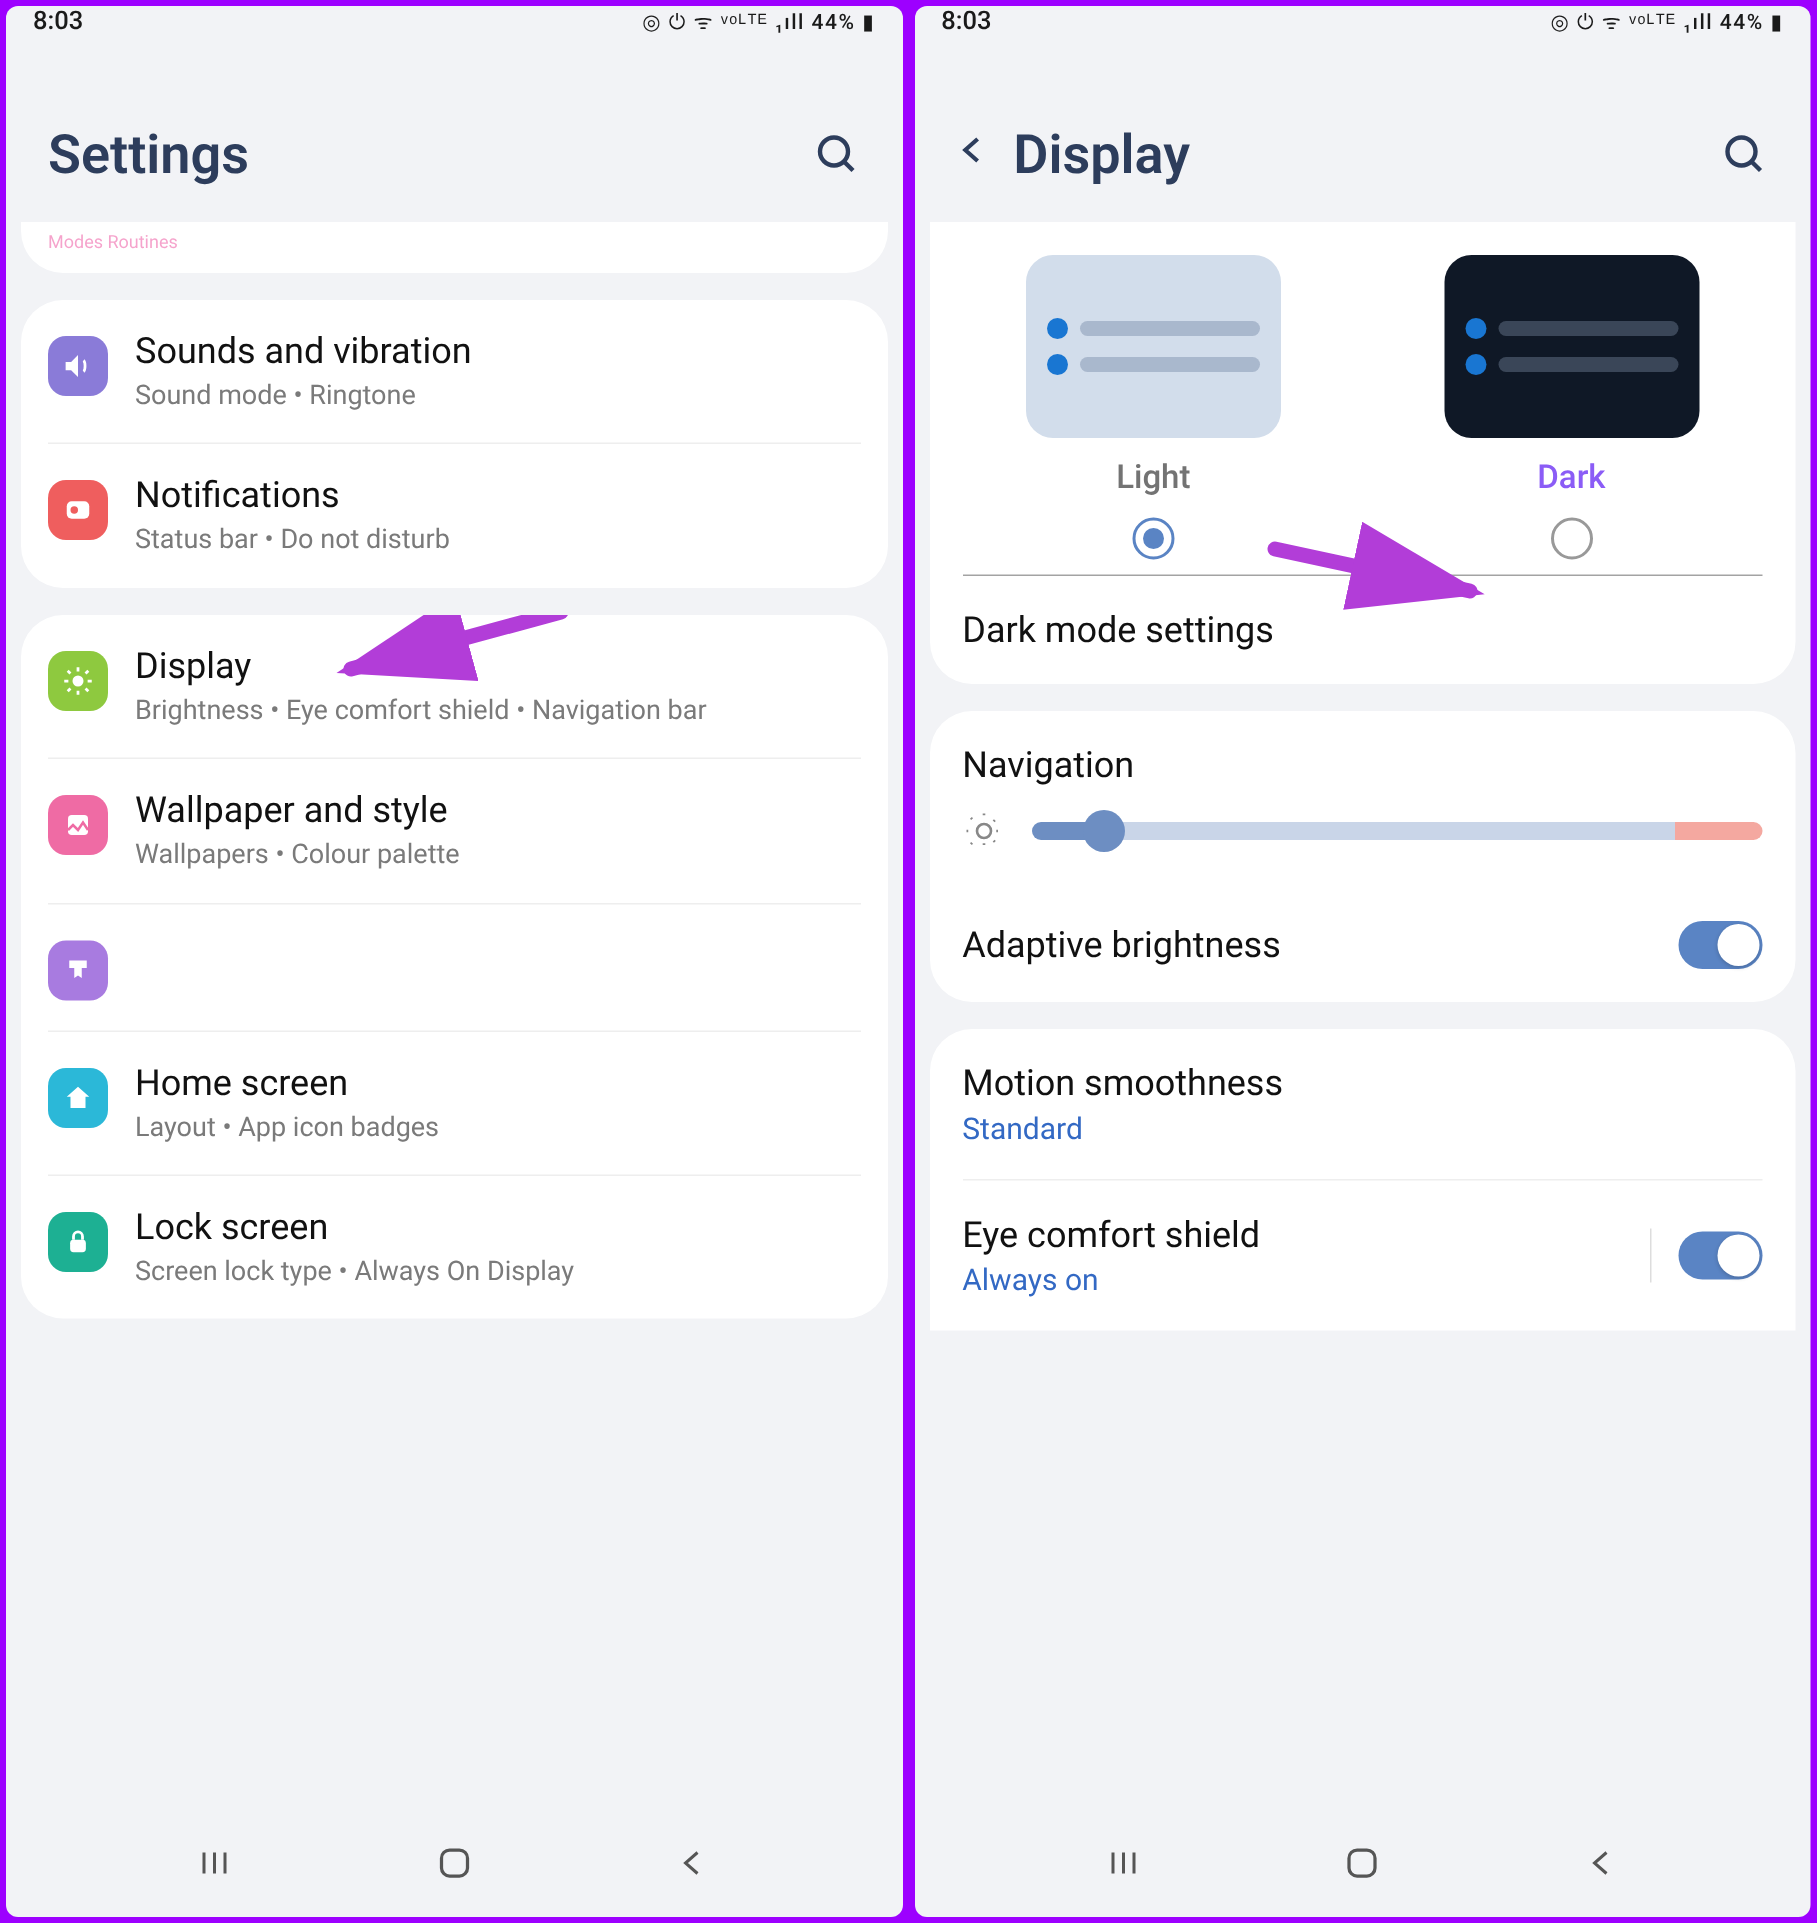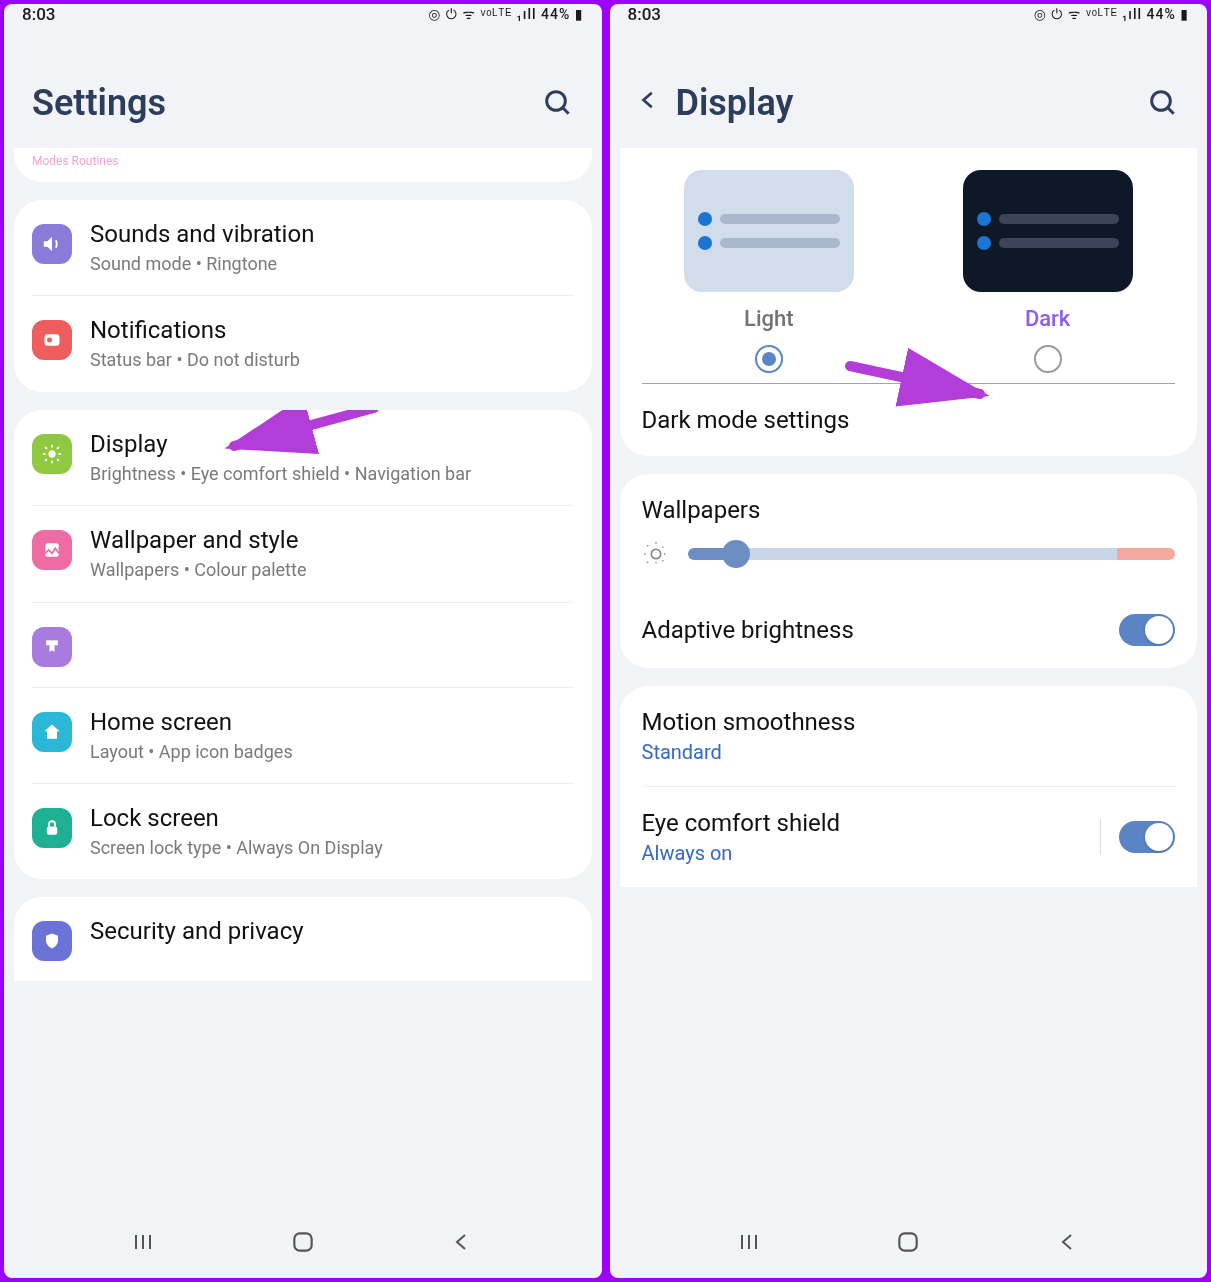--- a/index.html
+++ b/index.html
@@ -260,32 +260,20 @@
               <path d="M8 10V7a4 4 0 018 0v3" fill="none" stroke="#fff" stroke-width="2.5"></path>
             </svg>
         </div>
         <div class="row-text">
           <div class="row-title">Lock screen</div>
           <div class="row-subtitle">Screen lock type  •  Always On Display</div>
         </div>
       </div>
     </div>
 
-    <div class="card cutoff-bottom">
-      <div class="row">
-        <div class="row-icon" style="background:#6b74d6">
-          <svg width="18" height="20" viewBox="0 0 24 24" fill="#fff">
-              <path d="M12 2l8 3v6c0 5-3.5 9-8 11-4.5-2-8-6-8-11V5l8-3z"></path>
-            </svg>
-        </div>
-        <div class="row-text">
-          <div class="row-title">Security and privacy</div>
-        </div>
-      </div>
-    </div>
   </div>
 
   <div class="navbar">
     <span class="navbtn"><svg width="24" height="24" viewBox="0 0 24 24" stroke="#555" stroke-width="2">
           <line x1="5" y1="5" x2="5" y2="19"></line>
           <line x1="12" y1="5" x2="12" y2="19"></line>
           <line x1="19" y1="5" x2="19" y2="19"></line>
         </svg></span>
     <span class="navbtn"><svg width="26" height="26" viewBox="0 0 24 24" fill="none" stroke="#555" stroke-width="2">
           <rect x="4" y="4" width="16" height="16" rx="5"></rect>
@@ -358,21 +346,21 @@
             <path d="M5,10 L135,38" stroke="#b23dd8" stroke-width="10" marker-end="url(#ah2)" stroke-linecap="round"></path>
           </svg>
       </div>
       <div class="simple-row" style="border-top:1px solid #a3a3a3; margin:0 22px; padding-left:0; padding-right:0;">
         <div class="simple-title">Dark mode settings</div>
       </div>
     </div>
 
     <div class="card">
       <div class="simple-row" style="padding-bottom:6px;">
-        <div class="simple-title">Wallpapers</div>
+        <div class="simple-title">Navigation</div>
       </div>
       <div class="slider-row">
         <svg width="28" height="28" viewBox="0 0 24 24" fill="none" stroke="#888" stroke-width="1.5">
             <circle cx="12" cy="12" r="4"></circle>
             <g stroke-dasharray="1 2">
               <line x1="12" y1="2" x2="12" y2="5"></line>
               <line x1="12" y1="19" x2="12" y2="22"></line>
               <line x1="2" y1="12" x2="5" y2="12"></line>
               <line x1="19" y1="12" x2="22" y2="12"></line>
               <line x1="4.5" y1="4.5" x2="6.5" y2="6.5"></line>

